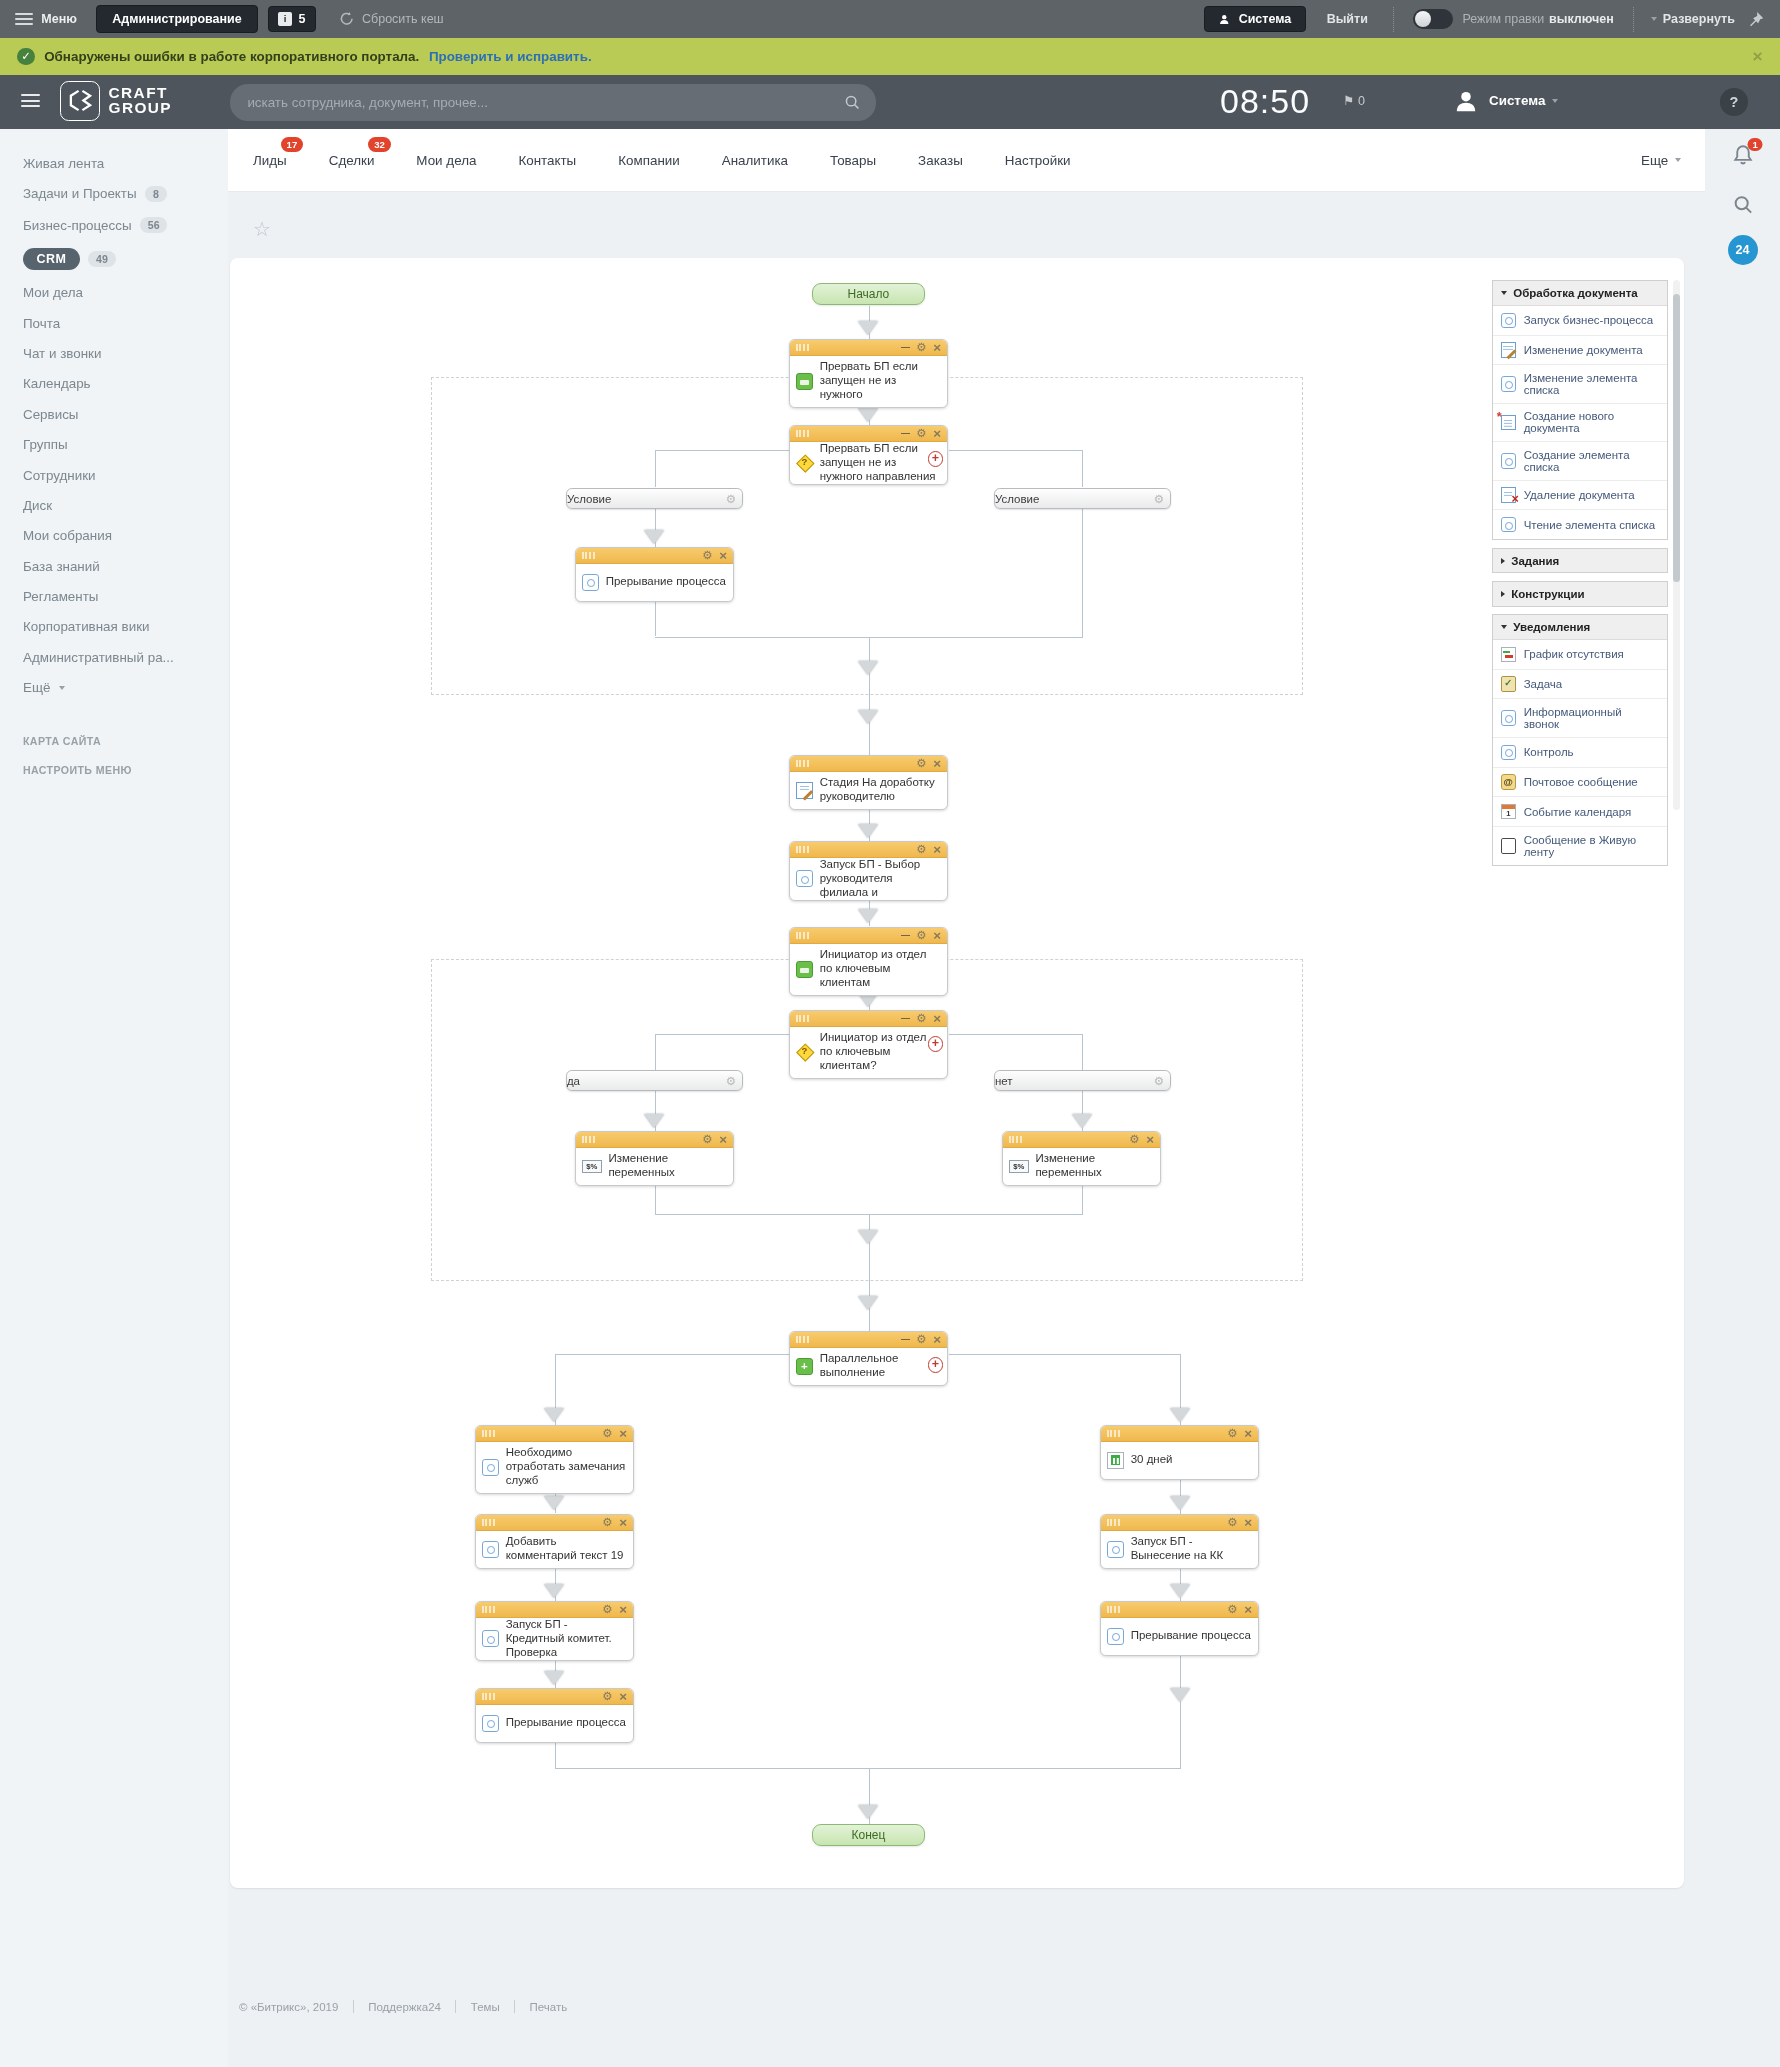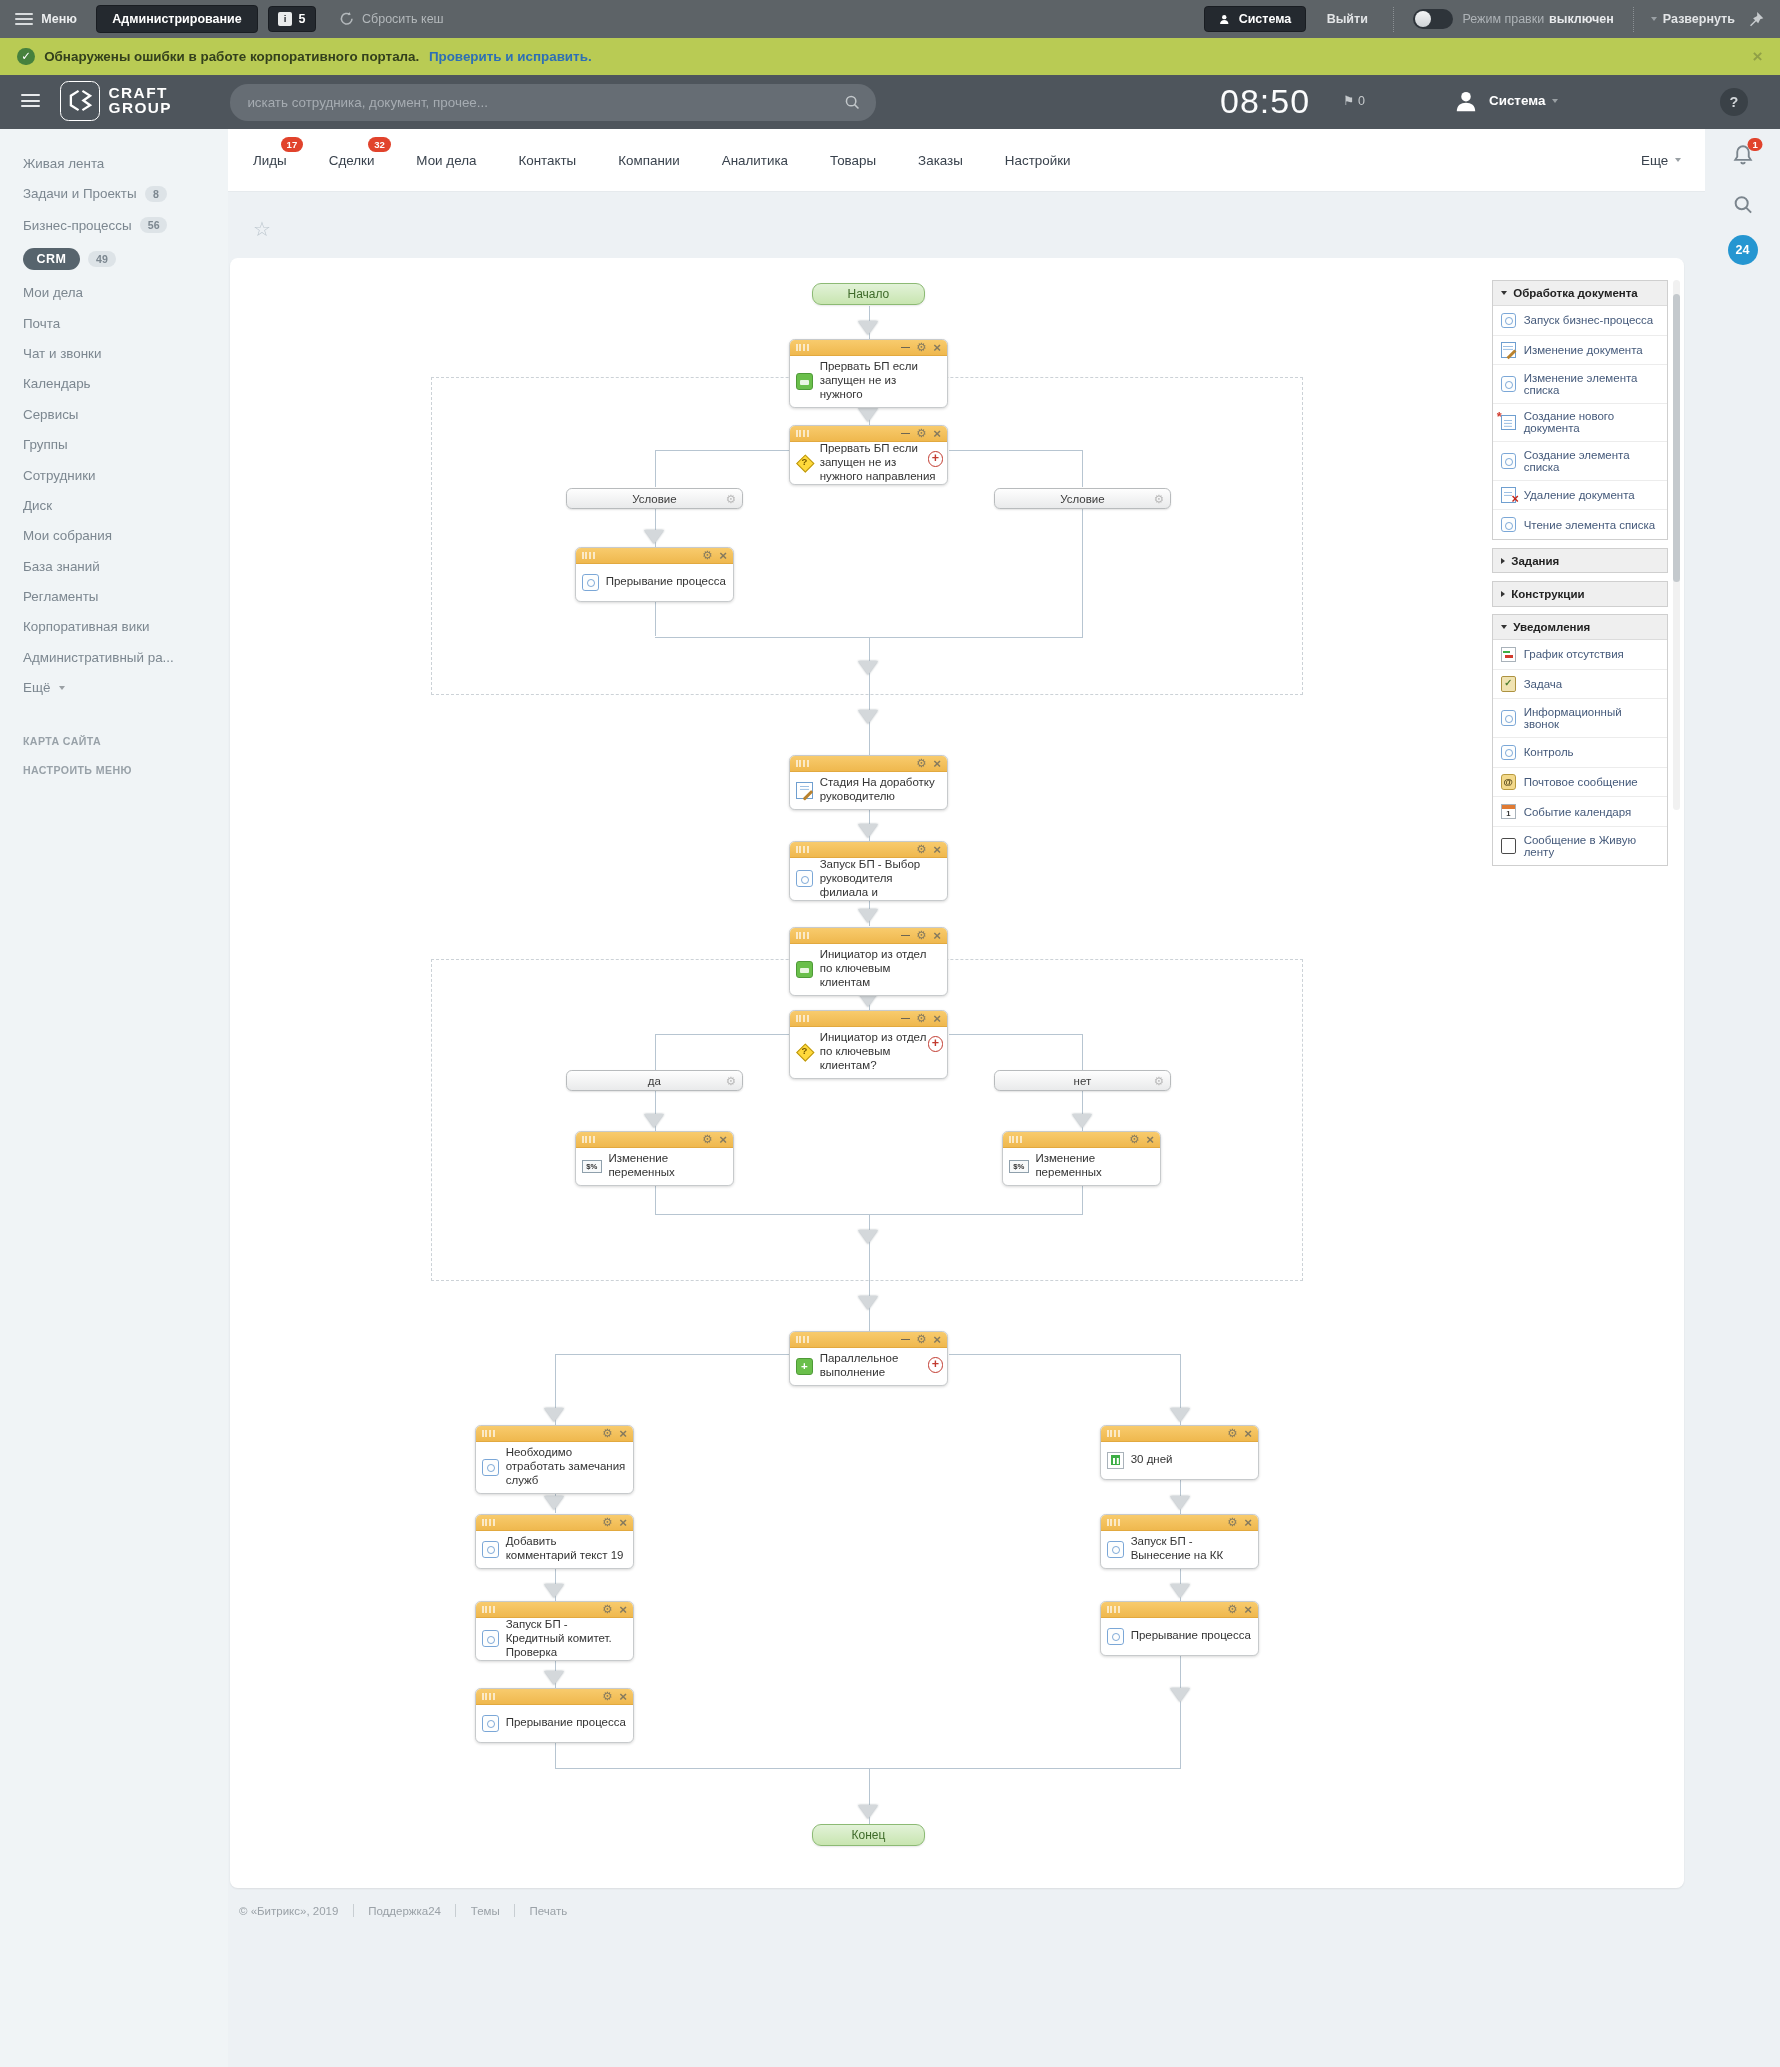--- a/index.html
+++ b/index.html
@@ -148,21 +148,21 @@
   .ico-vars::after { content:"$%"; position:absolute; left:0; right:0; top:1.9px; text-align:center; font-size:7.7px; font-weight:bold; color:#333; }
   .ico-parallel { background:#6abf4b; border:1px solid #4e9a37; border-radius:2.9px; }
   .ico-parallel::after { content:"+"; position:absolute; left:0; right:0; top:1px; text-align:center; color:#fff; font-weight:bold; font-size:11.5px; }
   .ico-pause { background:#fff; border:1px solid #a9b2ba; }
   .ico-pause::after { content:""; position:absolute; inset:2.9px; background:#3dae46; }
   .ico-pause::before { content:""; position:absolute; z-index:2; left:5.8px; top:5.8px; width:1.9px; height:5.8px; background:#fff; box-shadow:3.8px 0 0 #fff; }
 
   
   .cond { position:absolute; width:177px; height:21px; background:linear-gradient(#fefefe,#e9eaeb); border:1px solid #b8bbbd;
     border-radius:5.8px; box-shadow:0 1px 1.9px rgba(0,0,0,.12); font-size:11.5px; color:#3c3c3c;
-    display:flex; align-items:center; justify-content:center; z-index:3; cursor:pointer; }
+    display:flex; align-items:center; z-index:3; cursor:pointer; }
   .cond-gear { position:absolute; right:5.8px; color:#b9b9b9; font-size:11.5px; }
 
   
   .terminal { position:absolute; width:113px; height:22px; background:linear-gradient(#e2f2d8,#c8e5b0); border:1px solid #8cba74;
     border-radius:9px; color:#3f6b2a; font-size:12px; display:flex; align-items:center; justify-content:center;
     box-shadow:0 1px 1.9px rgba(0,0,0,.1); z-index:3; cursor:pointer; }
 
   
   .palette { position:absolute; left:1262px; top:22px; width:176px; z-index:5; }
   .pal-box { border:1px solid #cfcfcf; background:#fff; margin-bottom:7.7px; }
@@ -194,21 +194,21 @@
   .pi-mail { background:#f3d98b; border:1px solid #b89a3e; border-radius:2.9px; }
   .pi-mail::after { content:"@"; position:absolute; left:0; right:0; top:1px; text-align:center; color:#4d3f12; font-size:9.6px; font-weight:bold; }
   .pi-cal { background:#fff; border:1px solid #a9b2ba; }
   .pi-cal::before { content:""; position:absolute; left:0; right:0; top:0; height:3.8px; background:#e07a33; }
   .pi-cal::after { content:"1"; position:absolute; left:0; right:0; top:3.8px; text-align:center; font-size:7.7px; color:#333; font-weight:bold; }
   .pi-feed { background:#fff; border:1.9px solid #4a4a4a; border-radius:1.9px; }
   .pal-scroll { position:absolute; left:1443px; top:22px; width:6.7px; height:530px; background:#f1f1f1; border-radius:3.8px; z-index:5; }
   .pal-thumb { position:absolute; left:0; top:13.4px; width:6.7px; height:288px; background:#c4c9cd; border-radius:3.8px; cursor:pointer; }
 
   
-  .pagefooter { position:absolute; left:179px; top:1893px; display:flex; align-items:center; z-index:12; }
+  .pagefooter { position:absolute; left:179px; top:1989px; display:flex; align-items:center; z-index:12; }
   .scrolltop { width:35px; height:35px; border-radius:50%; background:#b6bdc2; position:relative; margin-right:25px; cursor:pointer; }
   .scrolltop::after { content:""; position:absolute; left:12.5px; top:14.4px; width:8.6px; height:8.6px; border-left:1.9px solid #fff;
     border-top:1.9px solid #fff; transform:rotate(45deg); }
   .f-item { font-size:11.5px; color:#9aa1a7; cursor:pointer; }
   .f-sep { width:1px; height:12.5px; background:#c8ced2; margin:0 14.4px; }
 </style>
 </head>
 <body>
 
 <div class="topbar">

